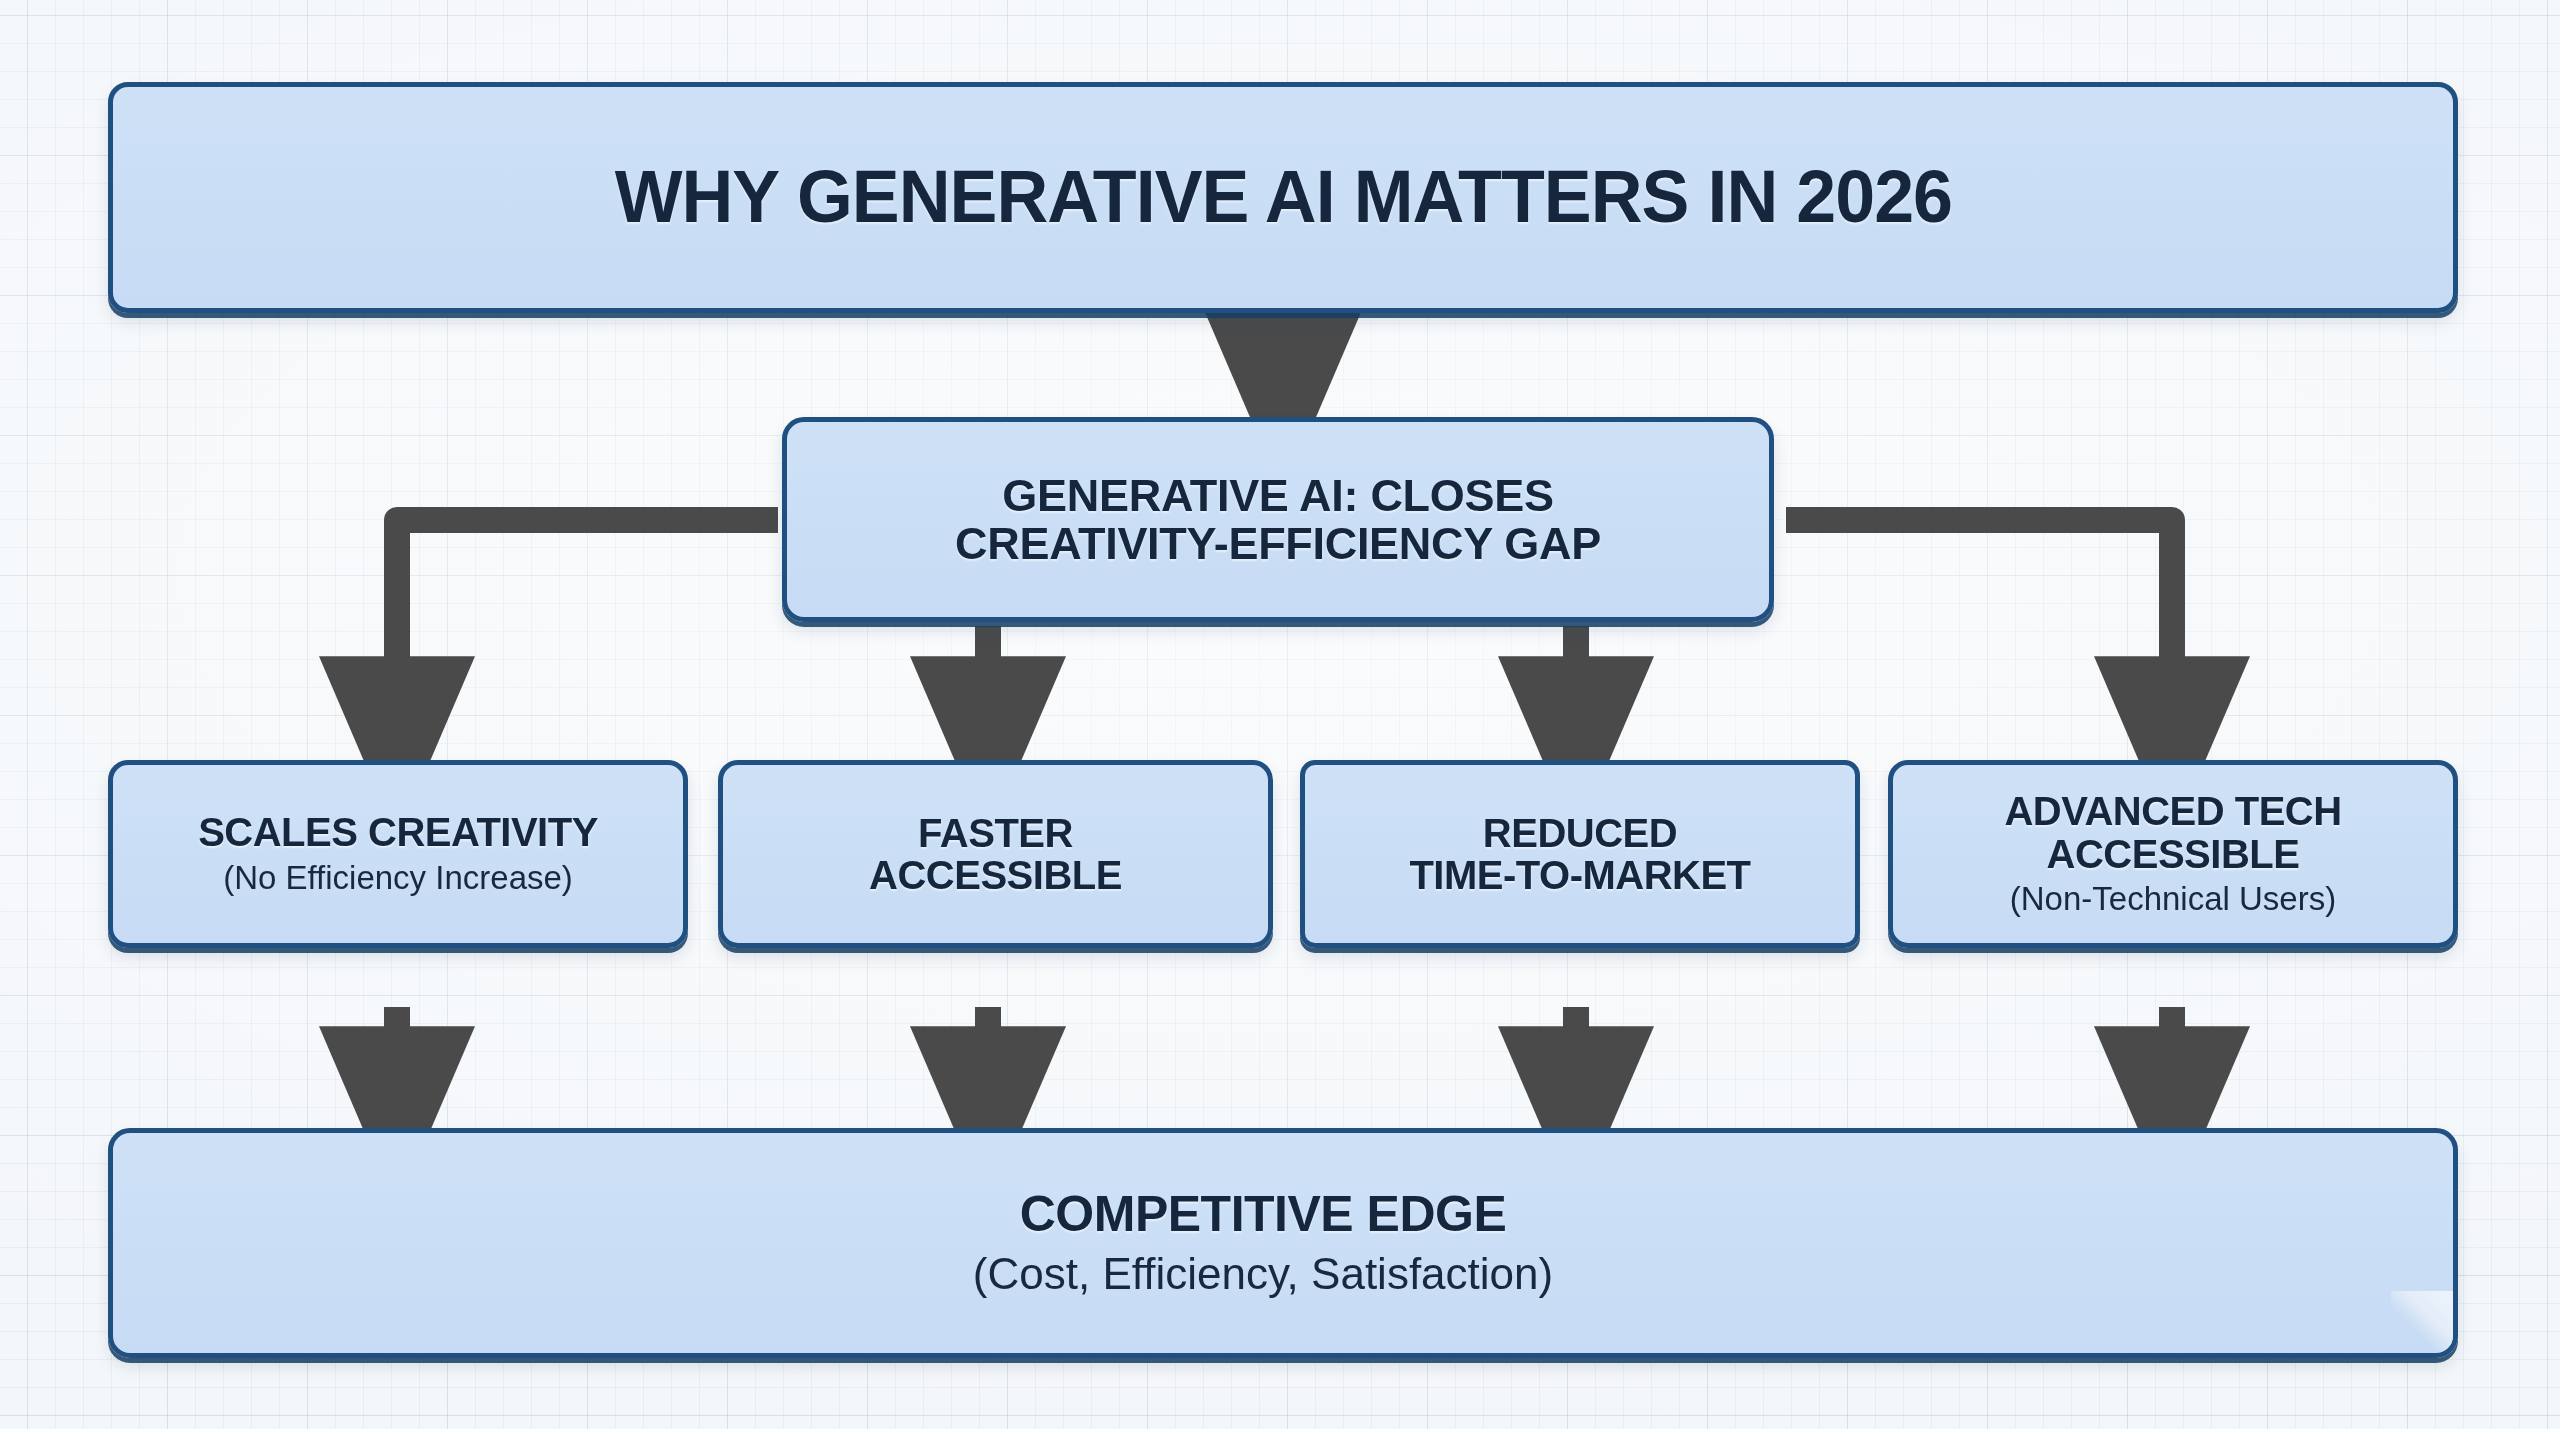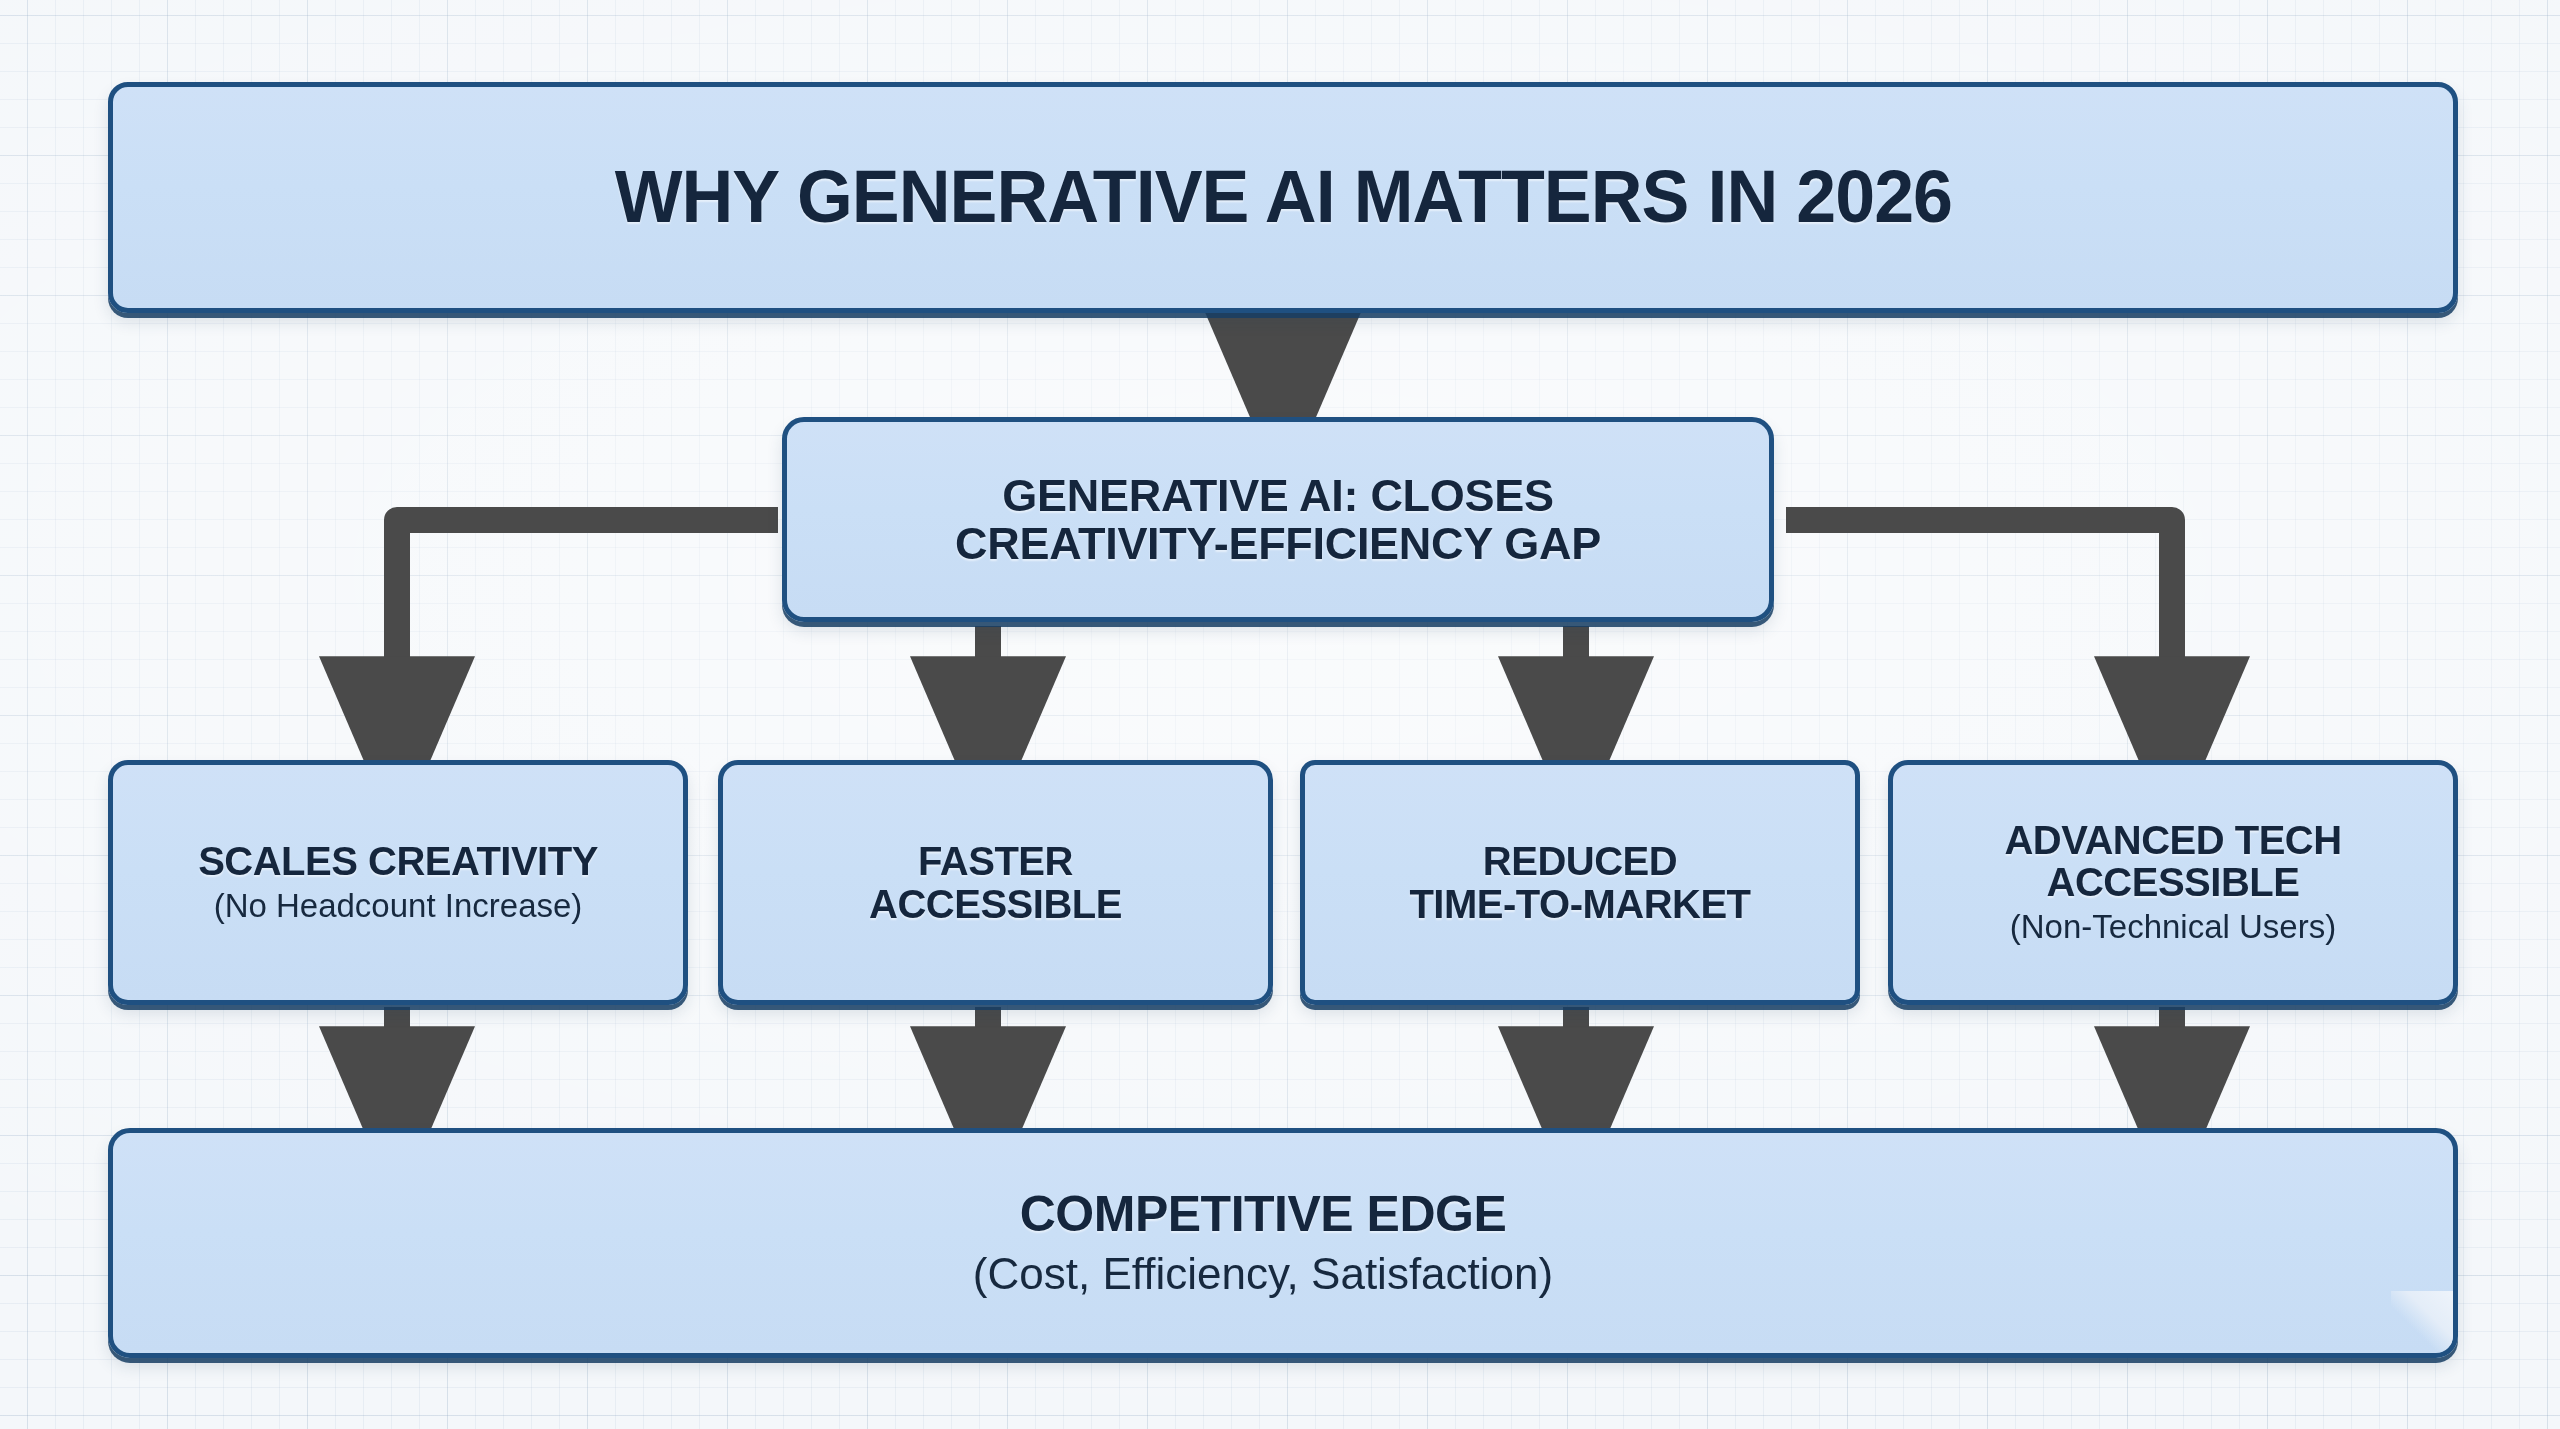--- a/index.html
+++ b/index.html
@@ -99,21 +99,21 @@
     border-radius: 22px;
   }
   #node-hub .title-line {
     font-size: 45px;
     letter-spacing: -0.3px;
   }
 
   
   .benefit {
     top: 760px;
-    height: 245px;
+    height: 188px;
     border-radius: 20px;
     padding: 16px 14px;
   }
   .benefit .title-line { font-size: 40px; }
   .benefit .sub-line   { font-size: 33px; margin-top: 6px; }
 
   #node-b1 { left: 108px;  width: 580px; }
   #node-b2 { left: 718px;  width: 555px; }
   #node-b3 { left: 1300px; width: 560px; border-radius: 15px; }
   #node-b4 { left: 1888px; width: 570px; }
@@ -183,21 +183,21 @@
     <span class="title-line">WHY GENERATIVE AI MATTERS IN 2026</span>
   </div>
 
   <div class="node" id="node-hub">
     <span class="title-line">GENERATIVE AI: CLOSES</span>
     <span class="title-line">CREATIVITY-EFFICIENCY GAP</span>
   </div>
 
   <div class="node benefit" id="node-b1">
     <span class="title-line">SCALES CREATIVITY</span>
-    <span class="sub-line">(No Headcount Increase)</span>
+    <span class="sub-line">(No Efficiency Increase)</span>
   </div>
 
   <div class="node benefit" id="node-b2">
     <span class="title-line">FASTER</span>
     <span class="title-line">ACCESSIBLE</span>
   </div>
 
   <div class="node benefit" id="node-b3">
     <span class="title-line">REDUCED</span>
     <span class="title-line">TIME-TO-MARKET</span>

